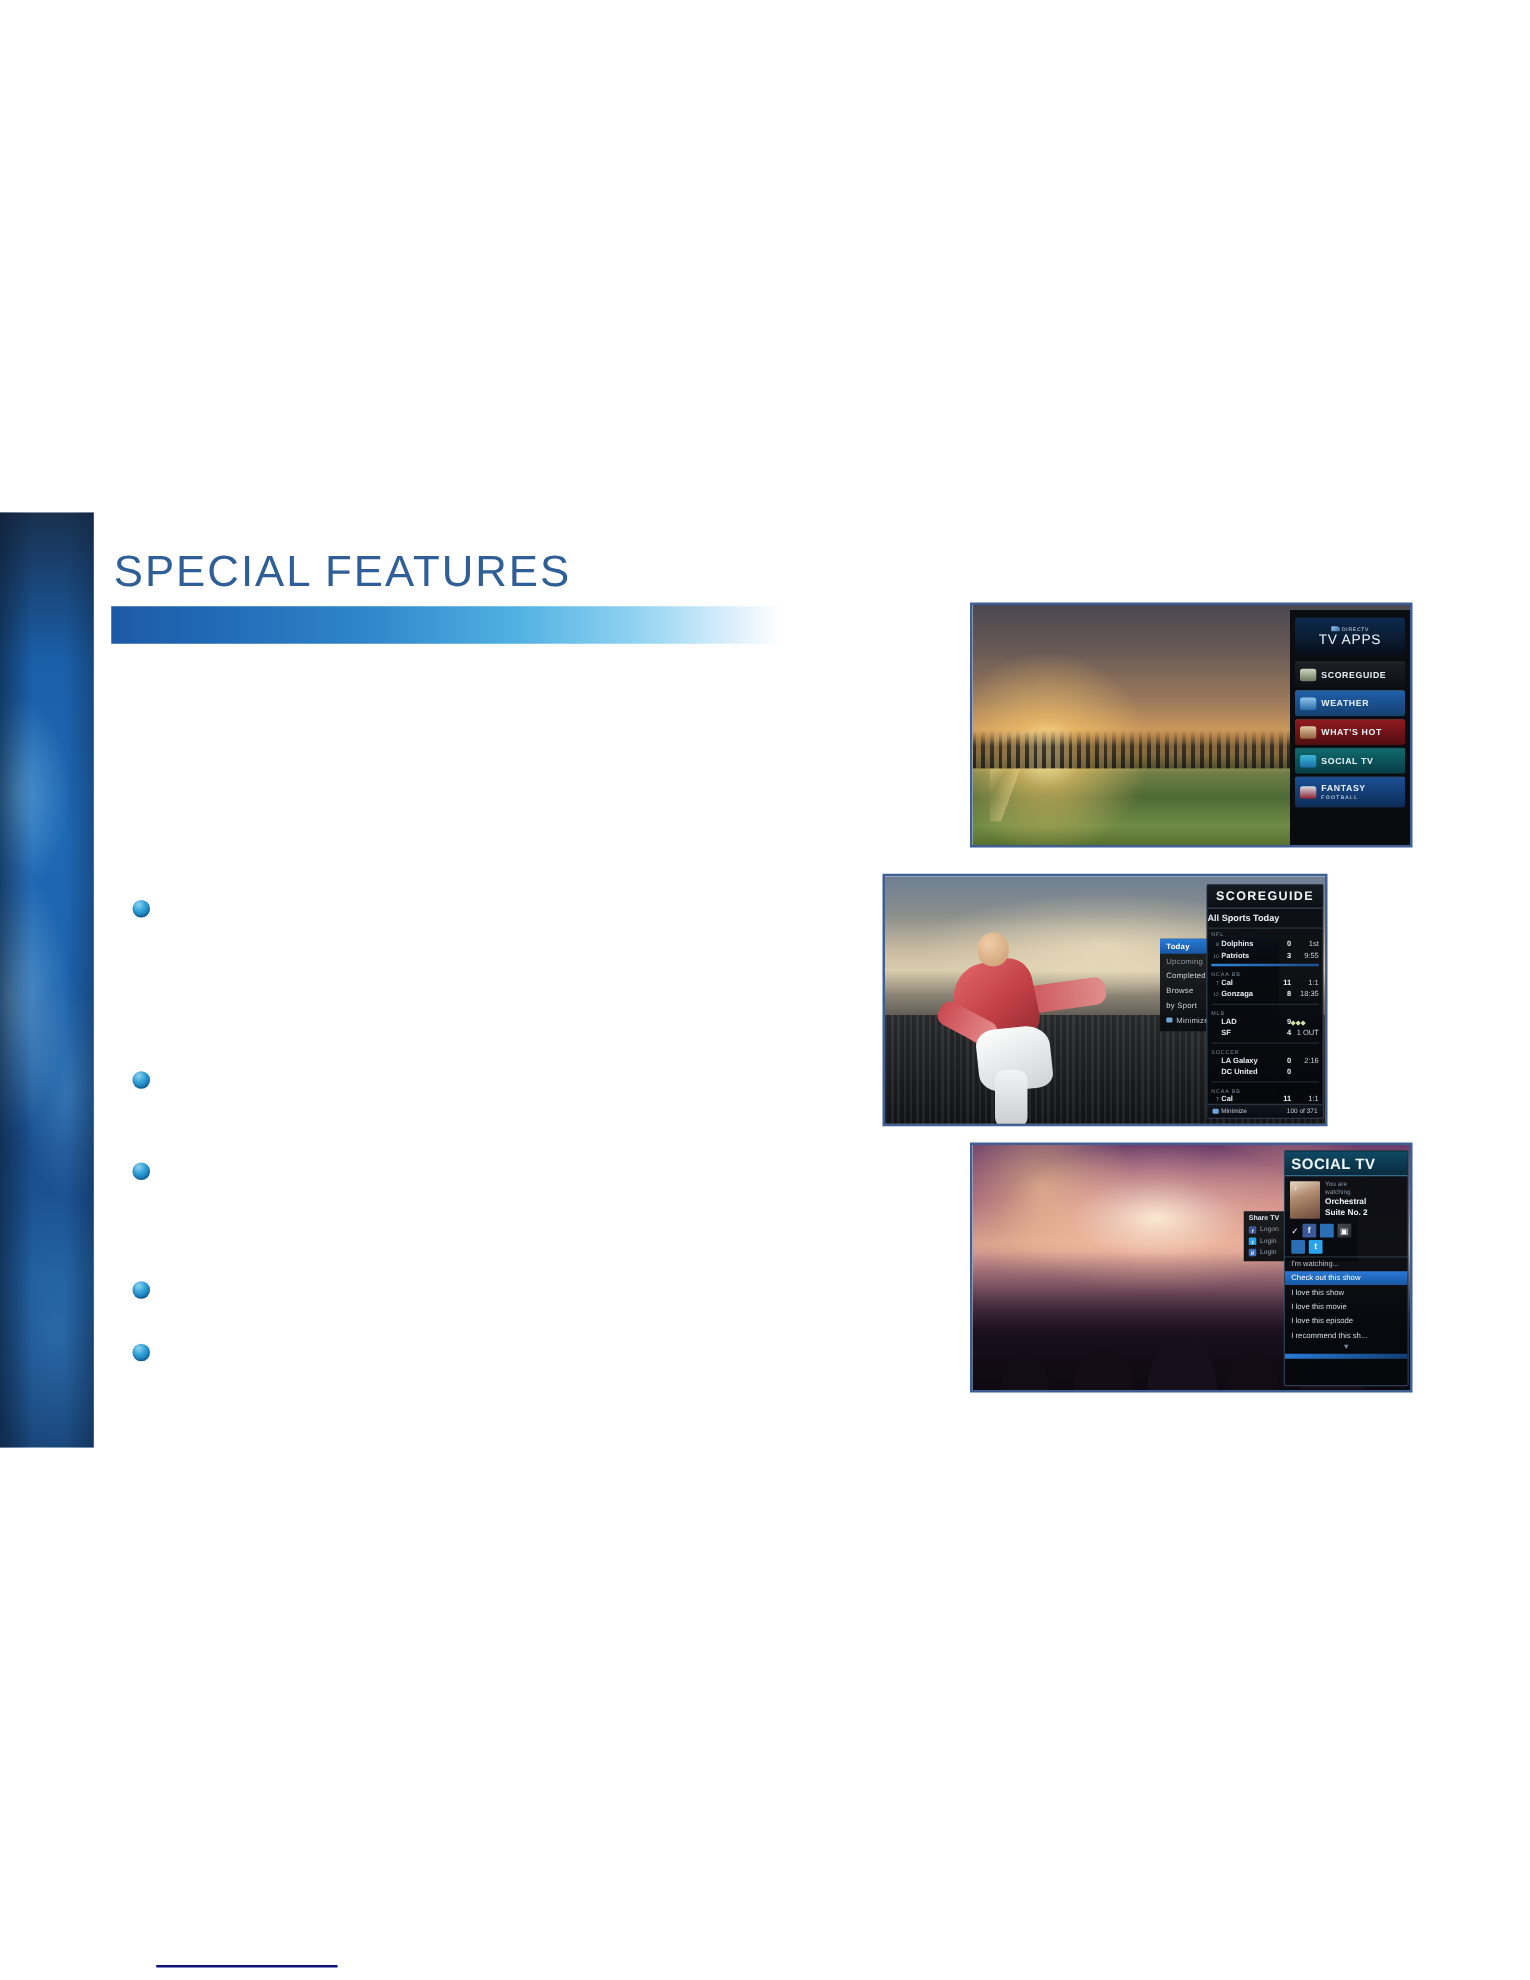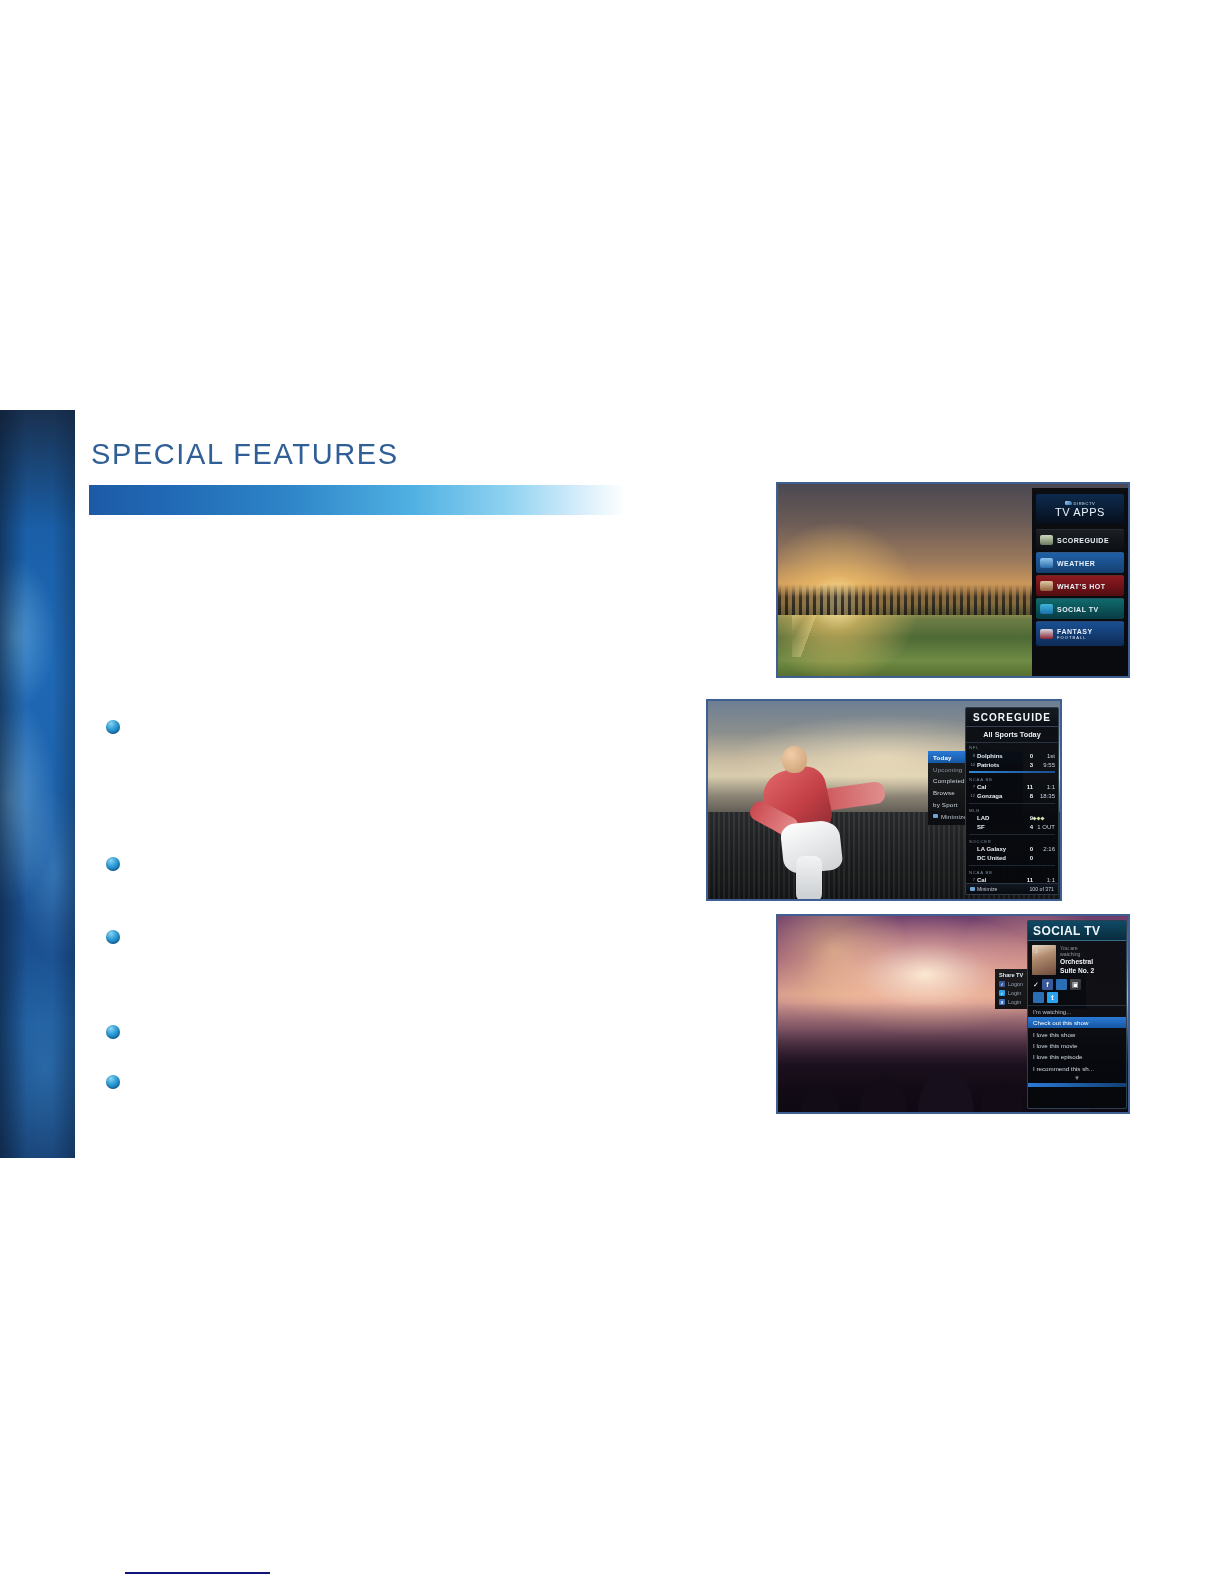--- a/index.html
+++ b/index.html
@@ -13,21 +13,21 @@
       radial-gradient(ellipse 70px 150px at 10% 52%, rgba(150,205,240,.50), rgba(150,205,240,0) 70%),
       radial-gradient(ellipse 55px 120px at 75% 62%, rgba(90,165,225,.40), rgba(90,165,225,0) 72%),
       radial-gradient(ellipse 80px 160px at 60% 88%, rgba(70,150,215,.35), rgba(70,150,215,0) 75%),
       linear-gradient(180deg,#19304f 0%,#1a5fa8 16%,#1f68b4 34%,#1d63ad 50%,#1a4e8e 68%,#1b5596 82%,#163f72 100%);
   }
   .edge-strip::after{content:"";position:absolute;inset:0;
     background:linear-gradient(90deg, rgba(10,25,45,.55) 0%, rgba(10,25,45,0) 35%, rgba(10,25,45,0) 70%, rgba(12,30,55,.35) 100%);}
 
   
   .page-title{position:absolute;left:91px;top:438px;
-    font-size:29px;letter-spacing:1.6px;color:#2f5f96;font-weight:400;
+    font-size:35px;letter-spacing:1.6px;color:#2f5f96;font-weight:400;
     white-space:nowrap;}
 
   .title-rule{position:absolute;left:89px;top:485px;width:536px;height:30px;
     background:linear-gradient(90deg,#1d5aa6 0%,#2068b4 14%,#2f86c9 38%,#4fb0e2 60%,#8fd2f1 78%,#d8eefb 92%,#ffffff 100%);}
 
   
   .bullets{position:absolute;left:0;top:0;width:100%;height:100%;}
   .bullet-row{position:absolute;left:106px;display:flex;align-items:flex-start;gap:14px;width:520px;}
   .bullet-dot{width:14px;height:14px;border-radius:50%;flex:0 0 14px;margin-top:2px;
     background:radial-gradient(circle at 35% 26%, #8ed3f0 0%, #35a3da 38%, #1576b5 72%, #0d5a90 100%);
@@ -108,21 +108,21 @@
   .sg-menu .mi.min{display:flex;align-items:center;gap:3px;color:#bfc8d3;}
   .sg-menu .mi.min i{width:5px;height:4px;background:#6fa4d6;border-radius:1px;display:inline-block;}
 
   
   .sg-panel{position:absolute;right:1px;top:6px;width:92px;bottom:4px;
     background:linear-gradient(180deg,rgba(9,12,17,.97),rgba(6,8,12,.97));
     border:1px solid rgba(120,150,185,.35);border-radius:2px;display:flex;flex-direction:column;}
   .sg-title{text-align:center;font-size:10px;letter-spacing:1.1px;color:#f2f6fa;font-weight:700;
     padding:4px 0 3px;background:linear-gradient(180deg,#171c24,#0b0f15);
     border-bottom:1px solid rgba(130,160,195,.3);}
-  .sg-sub{text-align:center;font-size:7.3px;color:#e9f0f7;font-weight:700;padding:3px 0;
+  .sg-sub{text-align:left;font-size:7.3px;color:#e9f0f7;font-weight:700;padding:3px 0;
     border-bottom:1px solid rgba(120,150,185,.25);}
   .sg-body{flex:1;overflow:hidden;padding:0 3px;}
   .sg-league{font-size:4.3px;color:#7f8d9d;letter-spacing:.7px;padding:2px 0 1px;}
   .sg-row{display:flex;align-items:center;font-size:6px;color:#e6edf4;line-height:8px;padding:.5px 0;}
   .sg-row .rk{width:6px;font-size:4px;color:#8e9aa8;text-align:right;margin-right:2px;}
   .sg-row .tm{flex:1;font-weight:700;white-space:nowrap;overflow:hidden;}
   .sg-row .sc{width:12px;text-align:right;font-weight:700;}
   .sg-row .st{width:22px;text-align:right;color:#c8d3de;font-weight:400;}
   .sg-sep{height:1px;background:rgba(120,150,185,.22);margin:2px 0;}
   .sg-sep.hl{height:1.6px;background:linear-gradient(90deg,#2f86d6,#1b4f8e);}

